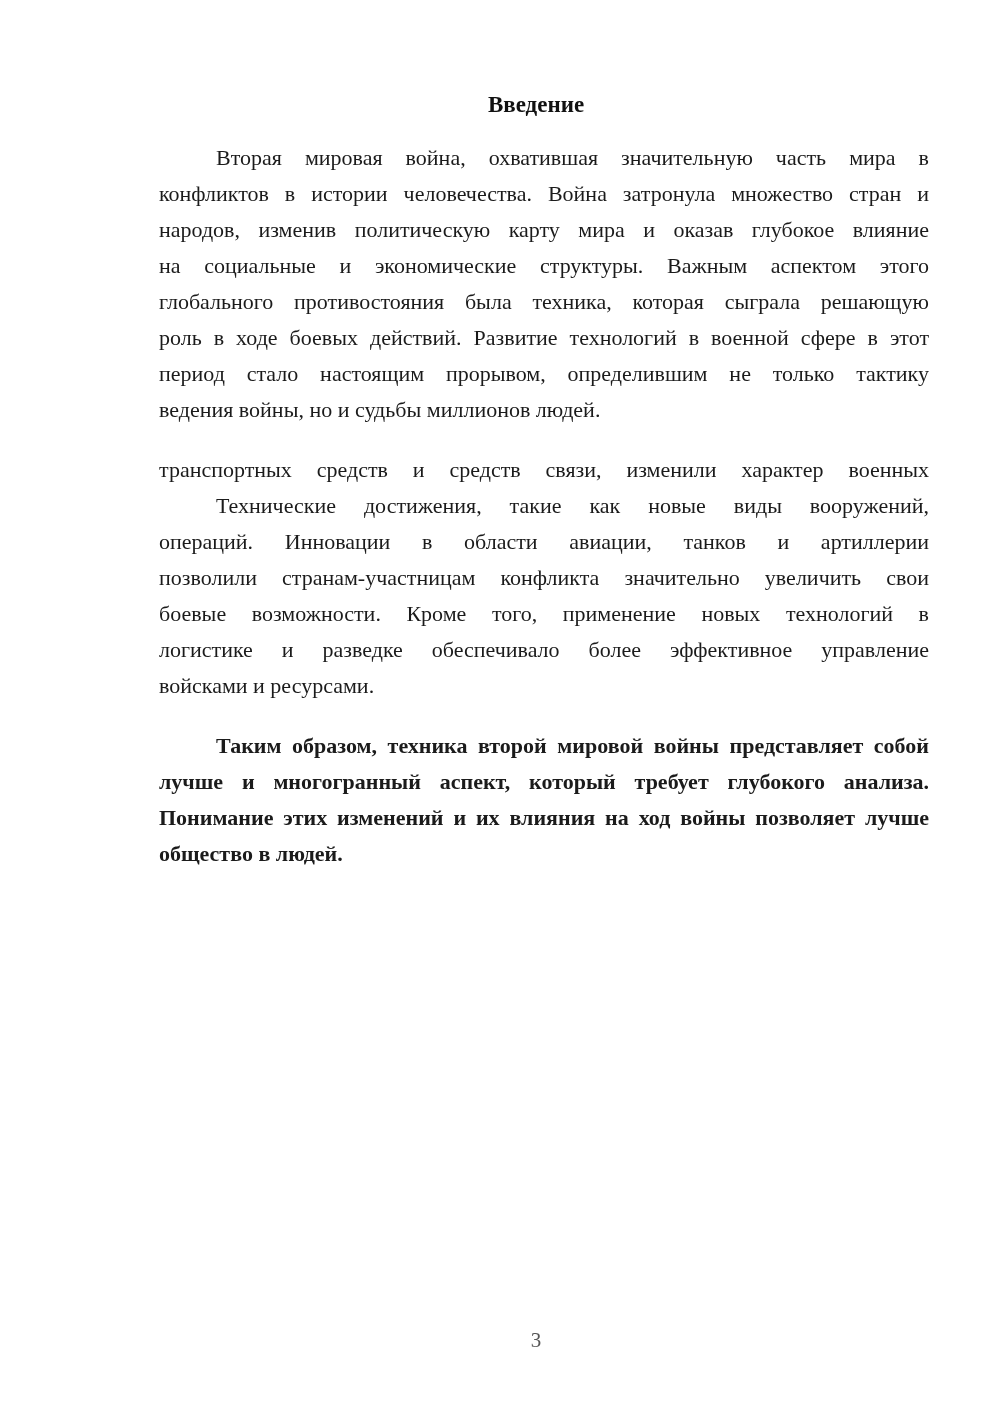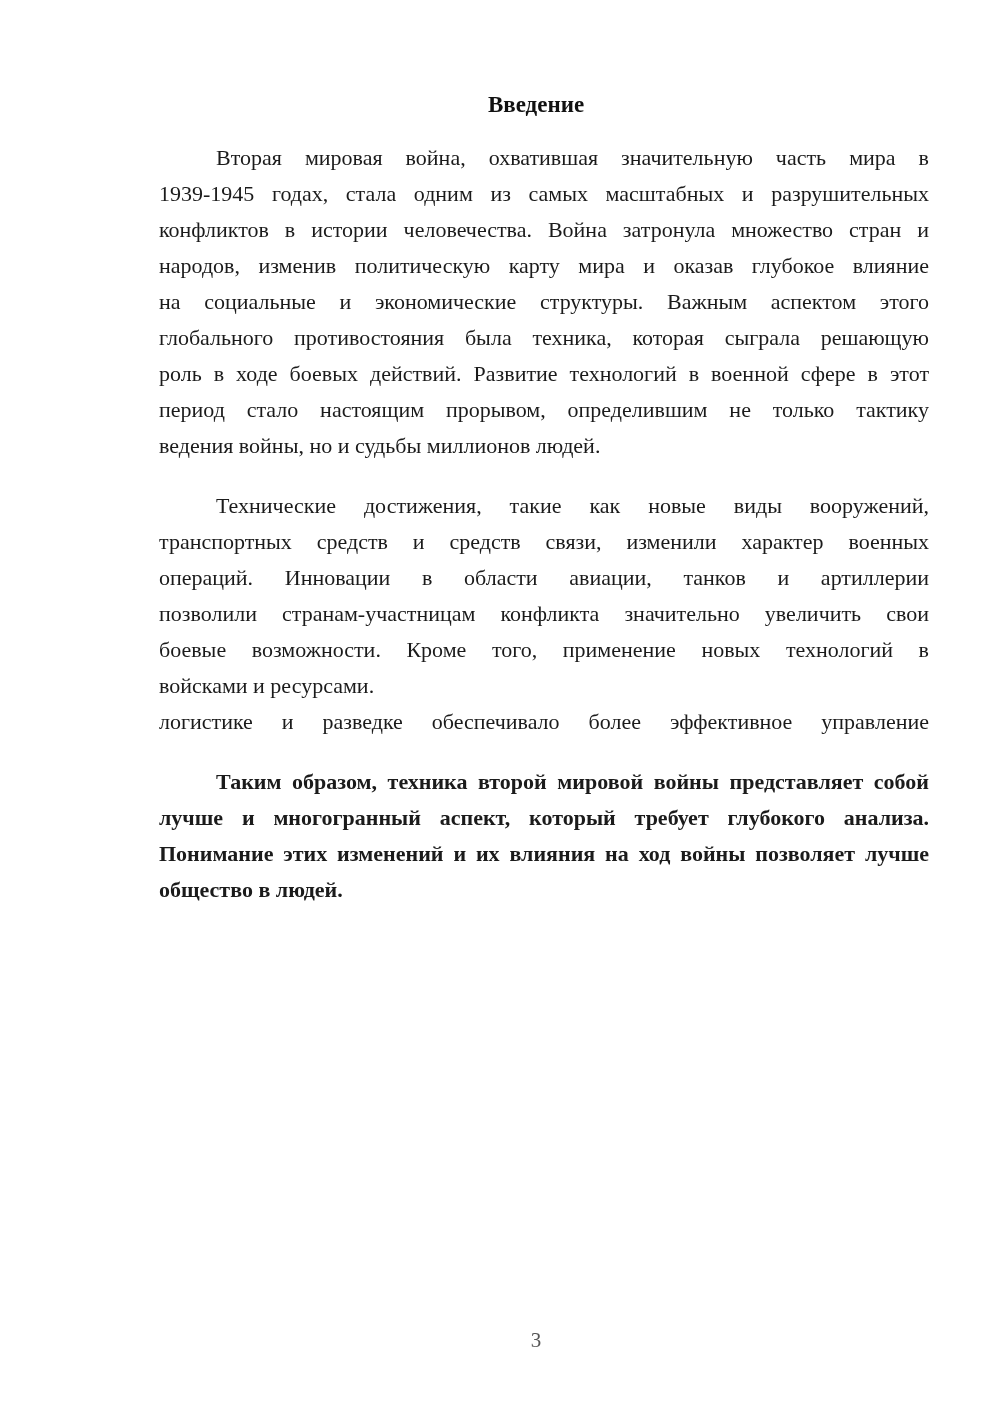--- a/index.html
+++ b/index.html
@@ -66,37 +66,36 @@
 </style>
 </head>
 <body>
 
 <div class="page">
   <div class="content">
     <h1 class="doc-title">Введение</h1>
     <div>
         <div class="paragraph">
           <div class="line first">Вторая мировая война, охватившая значительную часть мира в</div>
-          <div class="line">1939-1945 годах, стала одним из самых масштабных и разрушительных</div>
           <div class="line">конфликтов в истории человечества. Война затронула множество стран и</div>
           <div class="line">народов, изменив политическую карту мира и оказав глубокое влияние</div>
           <div class="line">на социальные и экономические структуры. Важным аспектом этого</div>
           <div class="line">глобального противостояния была техника, которая сыграла решающую</div>
           <div class="line">роль в ходе боевых действий. Развитие технологий в военной сфере в этот</div>
           <div class="line">период стало настоящим прорывом, определившим не только тактику</div>
           <div class="line last">ведения войны, но и судьбы миллионов людей.</div>
         </div>
         <div class="paragraph">
+          <div class="line">транспортных средств и средств связи, изменили характер военных</div>
           <div class="line first">Технические достижения, такие как новые виды вооружений,</div>
-          <div class="line">транспортных средств и средств связи, изменили характер военных</div>
           <div class="line">операций. Инновации в области авиации, танков и артиллерии</div>
           <div class="line">позволили странам-участницам конфликта значительно увеличить свои</div>
           <div class="line">боевые возможности. Кроме того, применение новых технологий в</div>
+          <div class="line">логистике и разведке обеспечивало более эффективное управление</div>
           <div class="line last">войсками и ресурсами.</div>
-          <div class="line">логистике и разведке обеспечивало более эффективное управление</div>
         </div>
         <div class="paragraph">
           <div class="line first">Таким образом, техника второй мировой войны представляет собой</div>
           <div class="line">лучше и многогранный аспект, который требует глубокого анализа.</div>
           <div class="line">Понимание этих изменений и их влияния на ход войны позволяет лучше</div>
           <div class="line last">общество в людей.</div>
         </div>
       </div>
   </div>
   <div class="footer">3</div>

